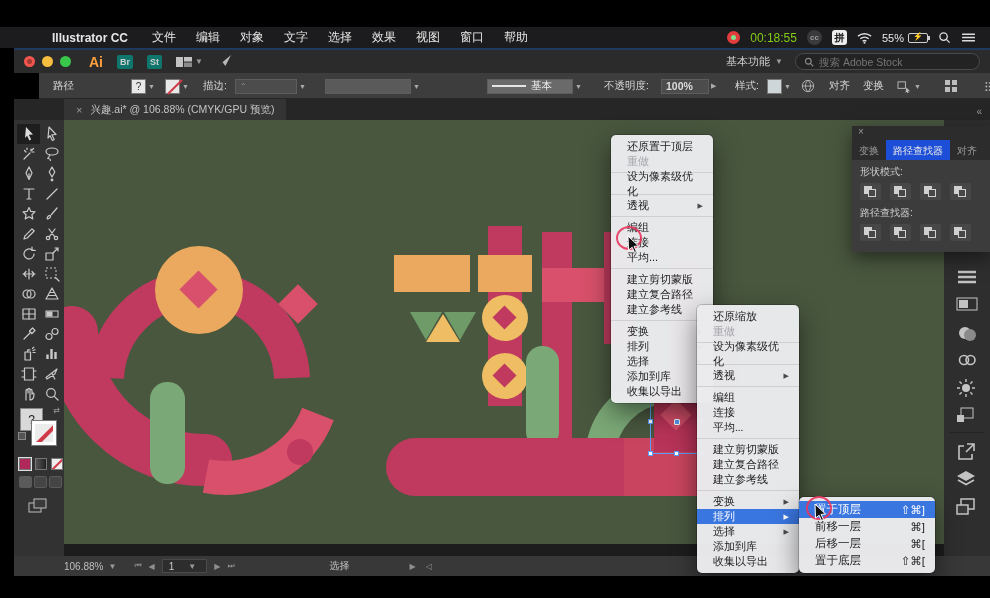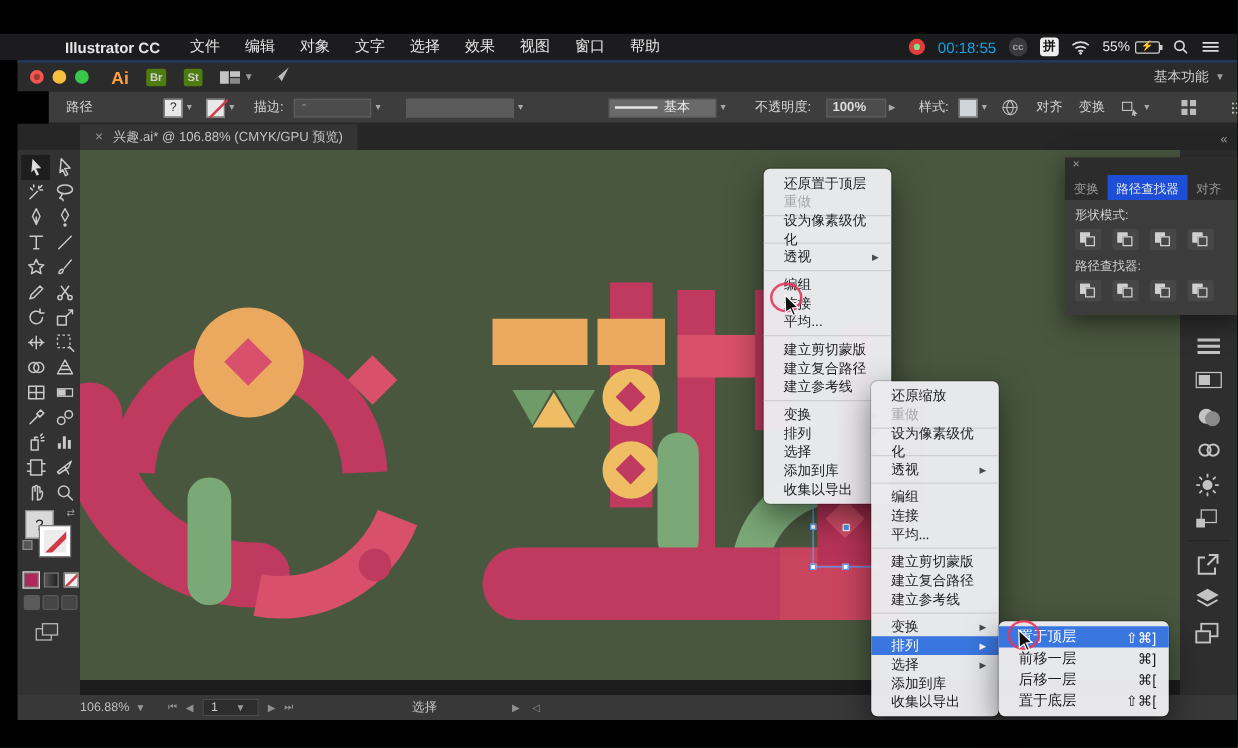--- a/index.html
+++ b/index.html
@@ -12,40 +12,40 @@
   .macbar { position:absolute; left:0; top:27px; width:990px; height:21px; background:#1c1c1e;
             display:flex; align-items:center; color:#e6e6e6; font-size:12px; }
   .macbar .apple { margin-left:36px; font-size:13px; color:#eee; }
   .macbar .appname { font-weight:bold; margin:0 14px 0 16px; }
   .mb-menus { display:flex; gap:0;text-align:right; }
   .mb-item { padding:0 10px; cursor:default; }
   .macbar .right { margin-left:auto; display:flex; align-items:center; gap:10px; margin-right:14px; }
   .rec-badge { width:13px; height:13px; border-radius:50%; background:#e23c3c; position:relative; }
   .rec-badge::after { content:""; position:absolute; left:4px; top:4px; width:5px; height:5px;
                       border-radius:50%; background:#7de08a; }
-  .mb-time { font-size:12px; color:#0ea5e9; }
+  .mb-time { font-size:12px; color:#84cc16; }
   .cc-badge { width:15px; height:15px; border-radius:50%; background:#3a3a3c; color:#9a9a9a;
               font-size:8px; text-align:center; line-height:15px; font-weight:bold; }
   .ime-badge { width:15px; height:15px; background:#ededed; color:#111; font-size:10px;
                text-align:center; line-height:15px; border-radius:3px; font-weight:bold; }
   .mb-batt { font-size:11px; color:#e6e6e6; display:flex; align-items:center; gap:4px; }
   .batt-shape { width:20px; height:10px; border:1px solid #cfcfcf; border-radius:2px; position:relative; }
   .batt-shape::before { content:""; position:absolute; right:-3px; top:2px; width:2px; height:4px; background:#cfcfcf; }
   .batt-shape::after { content:"⚡"; position:absolute; left:4px; top:-2px; font-size:8px; color:#cfcfcf; }
 
   
   .titlebar { position:absolute; left:14px; top:48px; width:976px; height:25px; background:#2b2b2b;
               border-top:1px solid #173털; display:flex; align-items:center; color:#ccc; }
   .tlights { display:flex; gap:7px; margin-left:10px; }
   .tl { width:11px; height:11px; border-radius:50%; }
   .tl.r { background:#f4564f; position:relative; }
   .tl.r::after { content:""; position:absolute; left:3px; top:3px; width:5px; height:5px; border-radius:50%; background:#a33a32; }
   .tl.y { background:#f6bd3e; } .tl.g { background:#39c74b; }
   .ai-logo { margin-left:18px; color:#ff9f3e; font-weight:bold; font-size:14px; }
-  .badge { margin-left:14px; background:#4d7c0f; color:#cfcfcf; font-size:9px; padding:2px 3px; border-radius:2px; font-weight:bold; }
+  .badge { margin-left:14px; background:#0f766e; color:#cfcfcf; font-size:9px; padding:2px 3px; border-radius:2px; font-weight:bold; }
   .layout-ic { margin-left:14px; display:flex; align-items:center; gap:3px; color:#bbb; }
   .share-ic { margin-left:14px; color:#bbb; }
   .titlebar .right { margin-left:auto; display:flex; align-items:center; gap:12px; margin-right:10px; }
   .workspace { font-size:11px; color:#ccc; display:flex; gap:5px; align-items:center; }
   .chev { font-size:8px; color:#9a9a9a; }
   .searchbox { width:185px; height:17px; background:#232323; border:1px solid #4a4a4a; border-radius:9px;
                color:#8a8a8a; font-size:10.5px; padding:0 8px; display:flex; align-items:center; gap:5px; }
   .searchbox input { background:transparent; border:none; outline:none; color:#9a9a9a; font-size:10.5px; width:140px;
                      font-family:"Liberation Sans", sans-serif; }
 
@@ -209,20 +209,27 @@
     <span class="share-ic">
       <svg width="15" height="13" viewBox="0 0 16 14">
           <path d="M1 13L15 1 9 13l-3-4z" fill="#b9b9b9"></path>
         </svg>
     </span>
     <div class="right">
       <span class="workspace">
         <span>基本功能</span>
           <span class="chev">▼</span>
       </span>
+      <span class="searchbox">
+        <svg width="10" height="10" viewBox="0 0 14 14">
+          <circle cx="6" cy="6" r="4" stroke="#8a8a8a" stroke-width="1.6" fill="none"></circle>
+            <path d="M9 9l4 4" stroke="#8a8a8a" stroke-width="1.6"></path>
+          </svg>
+        <input placeholder="搜索 Adobe Stock" style="">
+      </span>
     </div>
   </div>
 
   <div class="controlbar">
     <span class="cb" style="left:14px">路径</span>
     <span class="cb" style="left:92px">
       <span class="swatch q">?</span>
       <span class="mini-chev">▼</span>
       </span>
     <span class="cb" style="left:126px">

